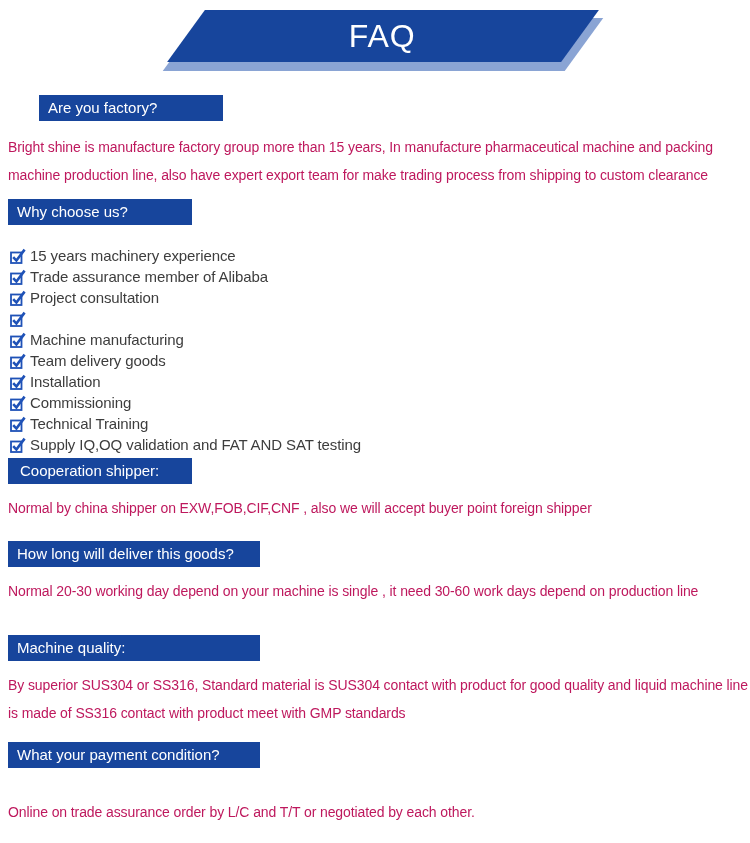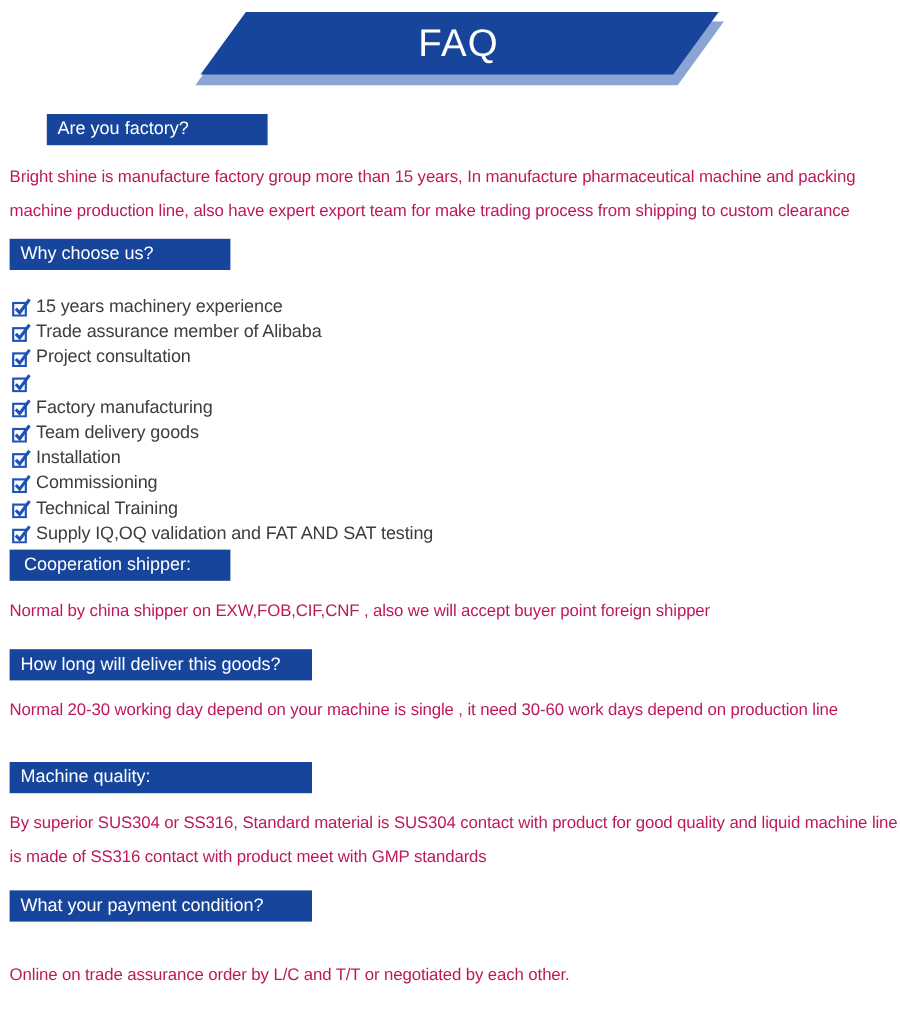--- a/index.html
+++ b/index.html
@@ -161,21 +161,21 @@
           </svg>
         </span>
     </li>
     <li>
       <span class="check-icon">
           <svg viewBox="0 0 16 16">
             <rect x="1" y="4.5" width="10.5" height="10.5" fill="none" stroke="#1f52b7" stroke-width="1.8"></rect>
             <path d="M3.2 9.2 L6.4 12.6 L14.6 1.6" fill="none" stroke="#1f52b7" stroke-width="2.6"></path>
           </svg>
         </span>
-      <span>Factory manufacturing</span>
+      <span>Machine manufacturing</span>
     </li>
     <li>
       <span class="check-icon">
           <svg viewBox="0 0 16 16">
             <rect x="1" y="4.5" width="10.5" height="10.5" fill="none" stroke="#1f52b7" stroke-width="1.8"></rect>
             <path d="M3.2 9.2 L6.4 12.6 L14.6 1.6" fill="none" stroke="#1f52b7" stroke-width="2.6"></path>
           </svg>
         </span>
       <span>Team delivery goods</span>
     </li>

